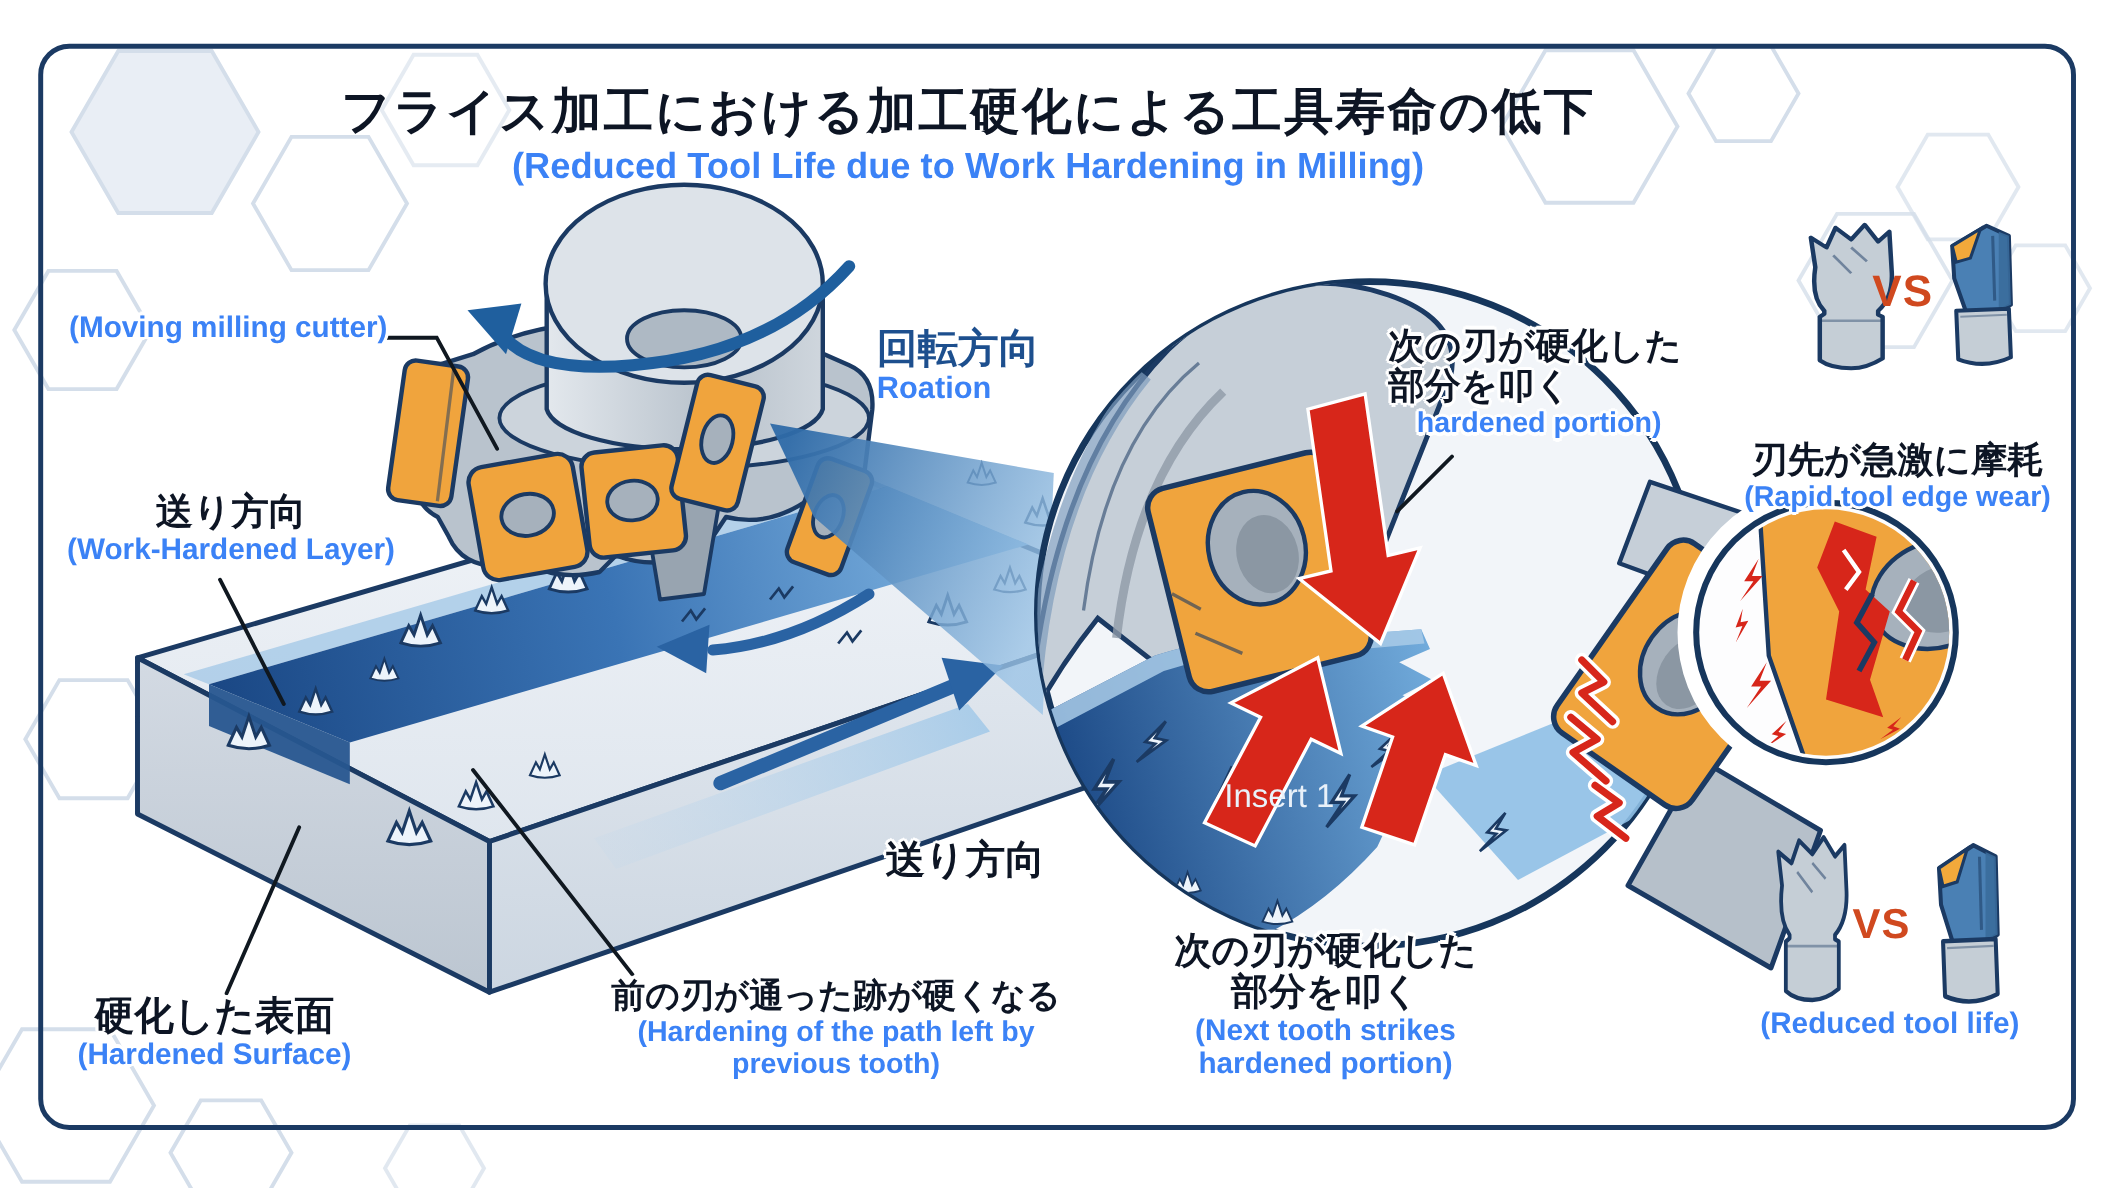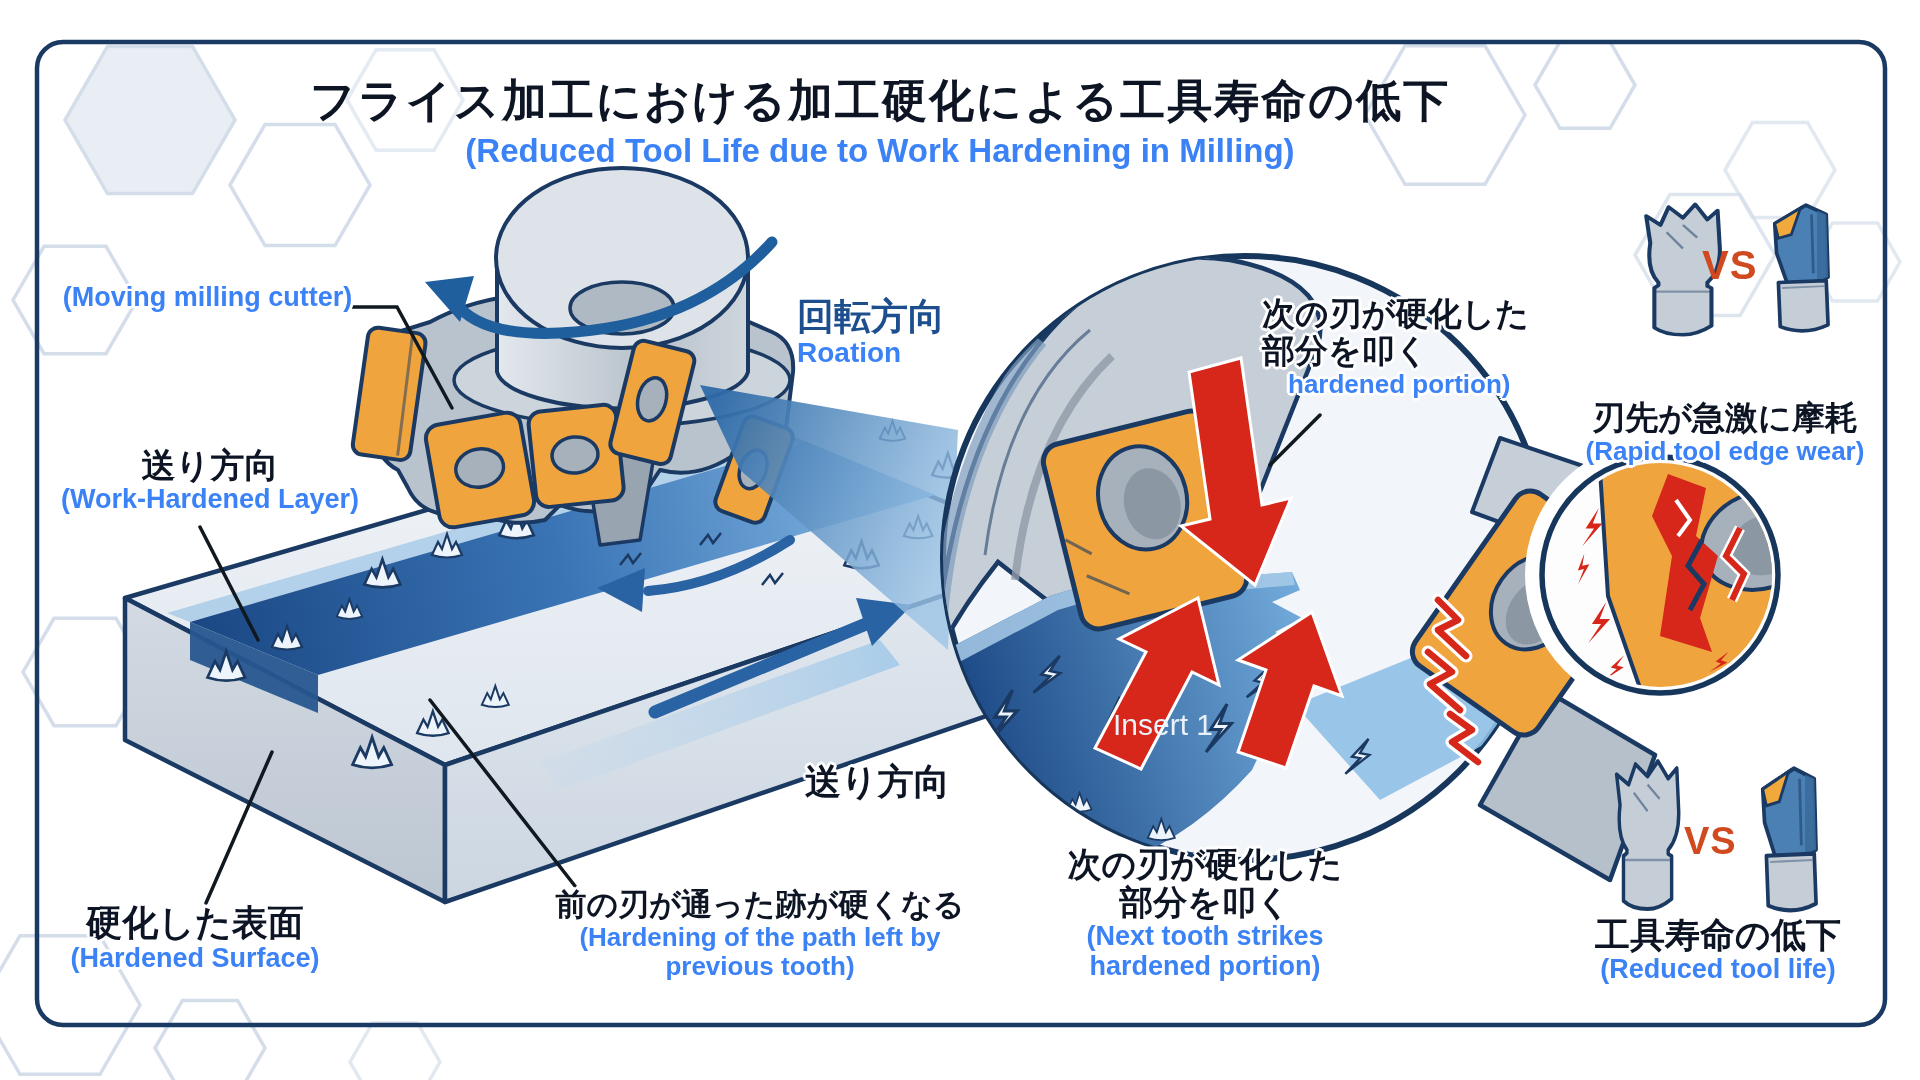--- a/index.html
+++ b/index.html
@@ -338,20 +338,19 @@
 </div>
 
 <div class="lbl center block outl" style="left:1045px;top:845px;width:320px;">
   <span class="jp" style="font-size:34px;">次の刃が硬化した</span>
   <span class="jp" style="font-size:34px;">部分を叩く</span>
   <span class="en" style="font-size:27px;">(Next tooth strikes</span>
   <span class="en" style="font-size:27px;">hardened portion)</span>
 </div>
 
 <div class="lbl center block outl" style="left:1568px;top:915px;width:300px;">
-  <span class="jp" style="font-size:35px;">工具寿命の低下</span>
   <span class="en" style="font-size:27px;">(Reduced tool life)</span>
 </div>
 
 <div class="lbl vs" style="left:1702px;top:243px;font-size:40px;">VS</div>
 <div class="lbl vs" style="left:1684px;top:820px;font-size:38px;">VS</div>
 
 </div>
 
 </body></html>

